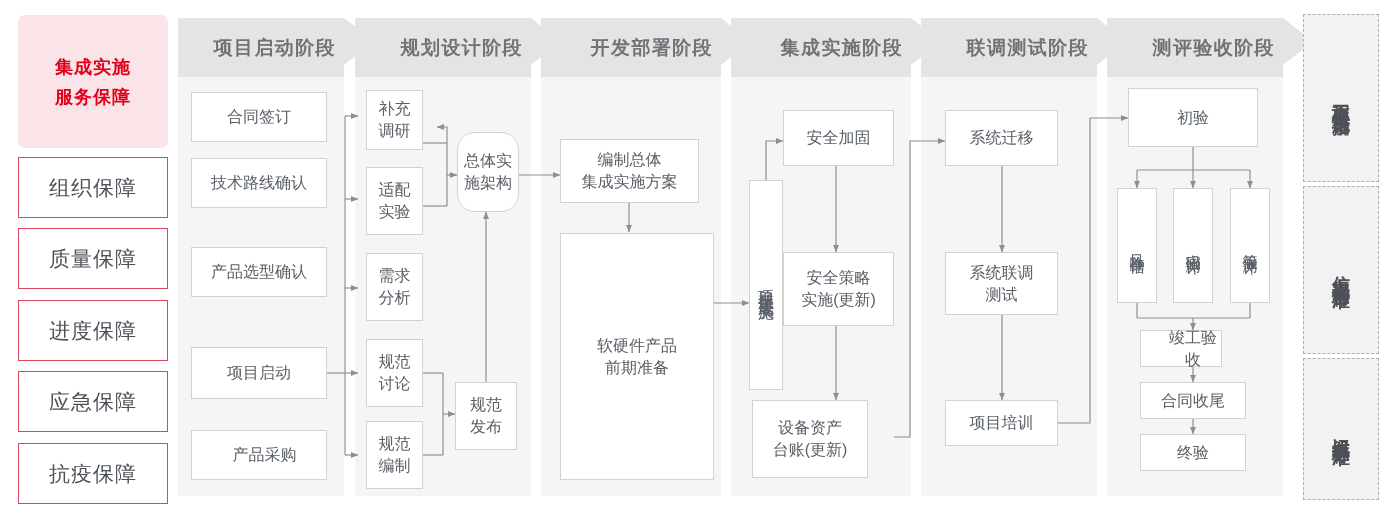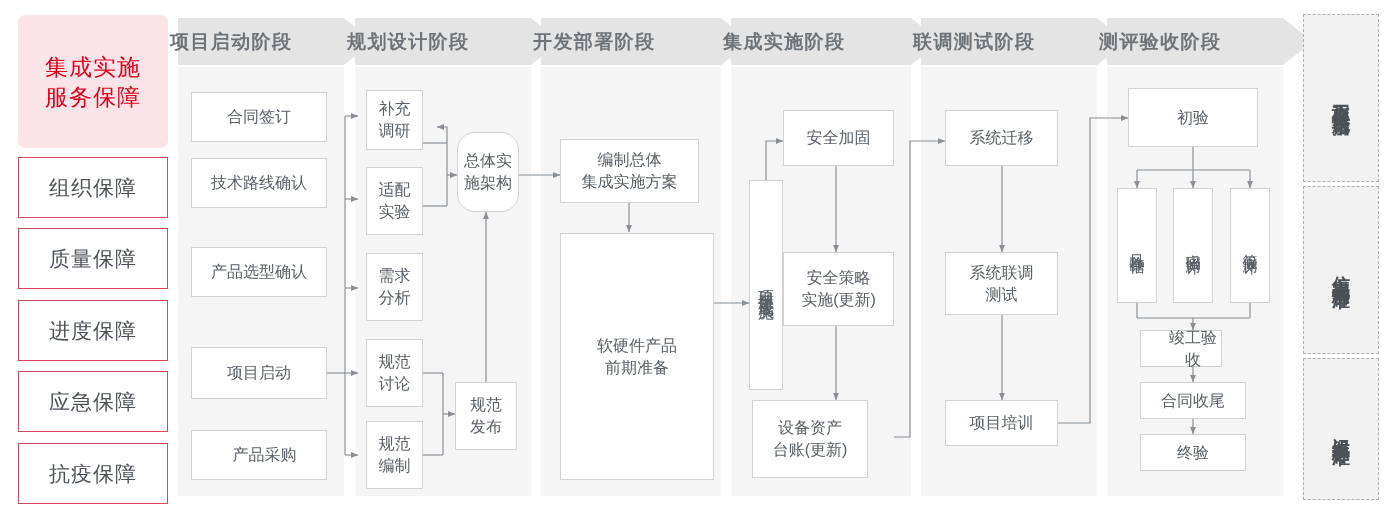--- a/index.html
+++ b/index.html
@@ -14,36 +14,36 @@
   #root{position:absolute;left:0;top:0;width:1391px;height:515px;}
 
   
   #sidebar{position:absolute;left:18px;top:15px;width:150px;height:485px;}
   .side-title{
     position:absolute;left:0;top:0;width:150px;height:133px;
     background:#FBE4E8;border-radius:7px;
     display:flex;align-items:center;justify-content:center;
   }
   .side-title span{
-    color:#E2001A;font-weight:normal;font-size:23px;line-height:30px;
+    color:#E2001A;font-weight:bold;font-size:18px;line-height:30px;
     text-align:right;letter-spacing:1px;
   }
   .side-item{
     position:absolute;left:0;width:148px;height:59px;
     background:#ffffff;border:1.3px solid #D8485C;
     display:flex;align-items:center;justify-content:center;
     color:#4c5158;font-size:21px;letter-spacing:1px;
   }
 
   
   .phase{position:absolute;top:67px;background:#F5F5F5;}
   .phase-head{
-    position:absolute;top:18px;height:47px;
+    position:absolute;top:18px;height:59px;
     background:#E4E4E4;
-    display:flex;align-items:center;justify-content:flex-start;
+    display:flex;align-items:center;justify-content:flex-end;
   }
   .phase-head .lbl{
     color:#6E7378;font-weight:bold;font-size:19px;letter-spacing:1.4px;
     position:relative;left:-8px;
   }
   .chev{
     position:absolute;top:18px;height:47px;width:30px;
     background:#E4E4E4;
     clip-path:polygon(0 0,100% 50%,0 100%);
   }

